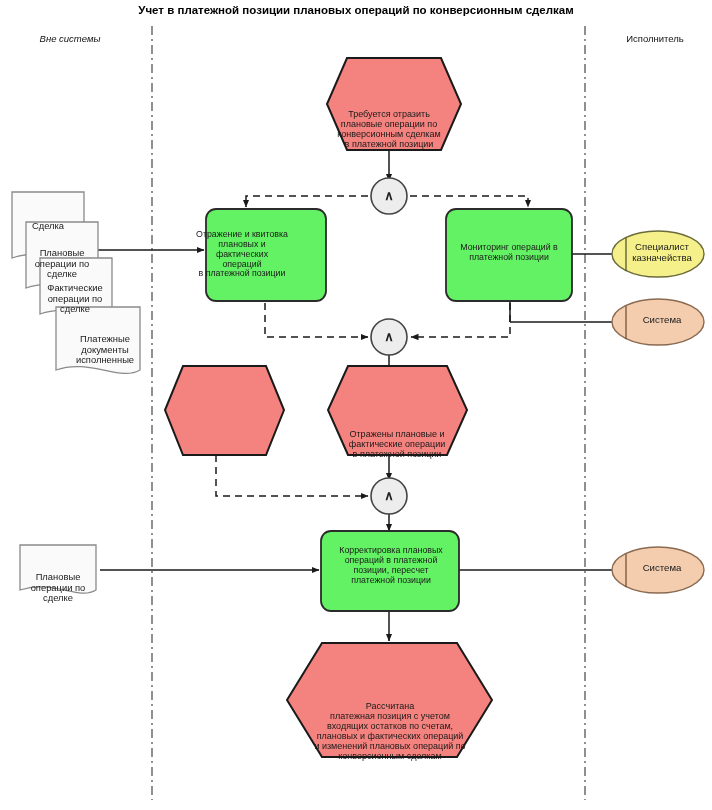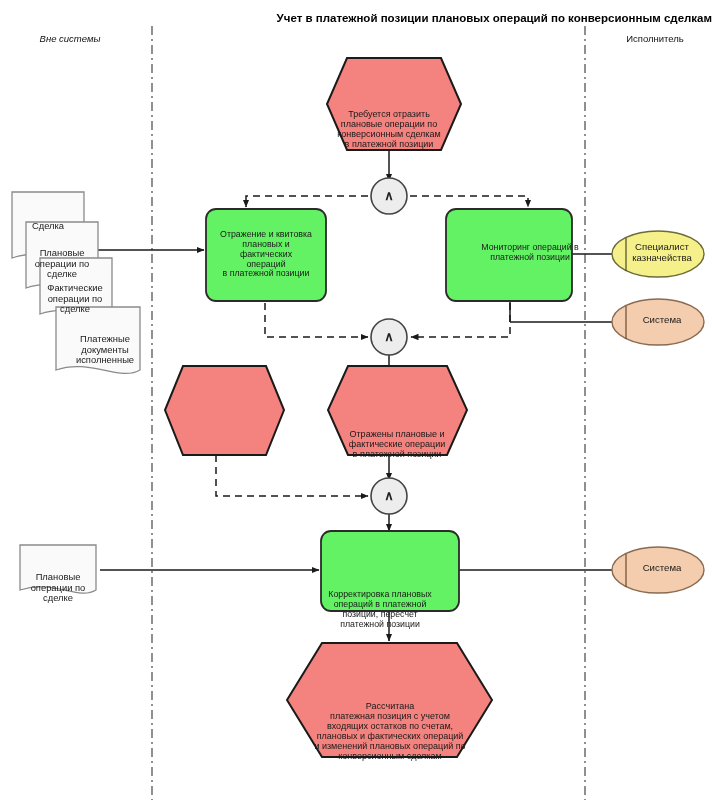--- a/index.html
+++ b/index.html
@@ -32,25 +32,24 @@
     color: #1a1a1a;
     line-height: 1.12;
     pointer-events: none;
     white-space: pre-line;
   }
   .title-txt {
     position: absolute;
     left: 0;
     top: 4px;
     width: 712px;
-    text-align: right;
+    text-align: center;
     font-size: 11.5px;
     font-weight: bold;
     color: #000000;
-    margin-top: 8px;
   }
   .lane-hdr {
     position: absolute;
     font-size: 9.5px;
     color: #111111;
     text-align: center;
   }
   .doc-txt  { font-size: 9.4px; margin-top: 21px; }
   .hex-txt  { font-size: 9.0px; margin-top: 39px; }
   .box-txt  { font-size: 8.8px; }
@@ -213,27 +212,27 @@
   <div class="lbl hex-txt" style="left:325px; top:390px; width:144px;">Отражены плановые и
 фактические операции
 в платежной позиции</div>
   <div class="lbl hex-txt" style="left:285px; top:662px; width:210px;">Рассчитана
 платежная позиция с учетом
 входящих остатков по счетам,
 плановых и фактических операций
 и изменений плановых операций по
 конверсионным сделкам</div>
 
-  <div class="lbl box-txt" style="left:220px; top:230px; width:92px;">Отражение и квитовка
+  <div class="lbl box-txt" style="left:196px; top:230px; width:92px;">Отражение и квитовка
 плановых и
 фактических операций
 в платежной позиции</div>
-  <div class="lbl box-txt" style="left:448px; top:243px; width:122px;padding-left:21px;">Мониторинг операций в
+  <div class="lbl box-txt" style="left:448px; top:243px; width:122px;">Мониторинг операций в
 платежной позиции</div>
-  <div class="lbl box-txt" style="left:313px; top:546px; width:134px;margin-top:44px;">Корректировка плановых
+  <div class="lbl box-txt" style="left:324px; top:546px; width:134px;">Корректировка плановых
 операций в платежной
 позиции, пересчет
 платежной позиции</div>
 
   <div class="gate-txt" style="left:375px; top:188px; width:28px;">∧</div>
   <div class="gate-txt" style="left:375px; top:329px; width:28px;">∧</div>
   <div class="gate-txt" style="left:375px; top:488px; width:28px;">∧</div>
 
   <div class="lbl ell-txt" style="left:622px; top:242px; width:80px;">Специалист
 казначейства</div>

